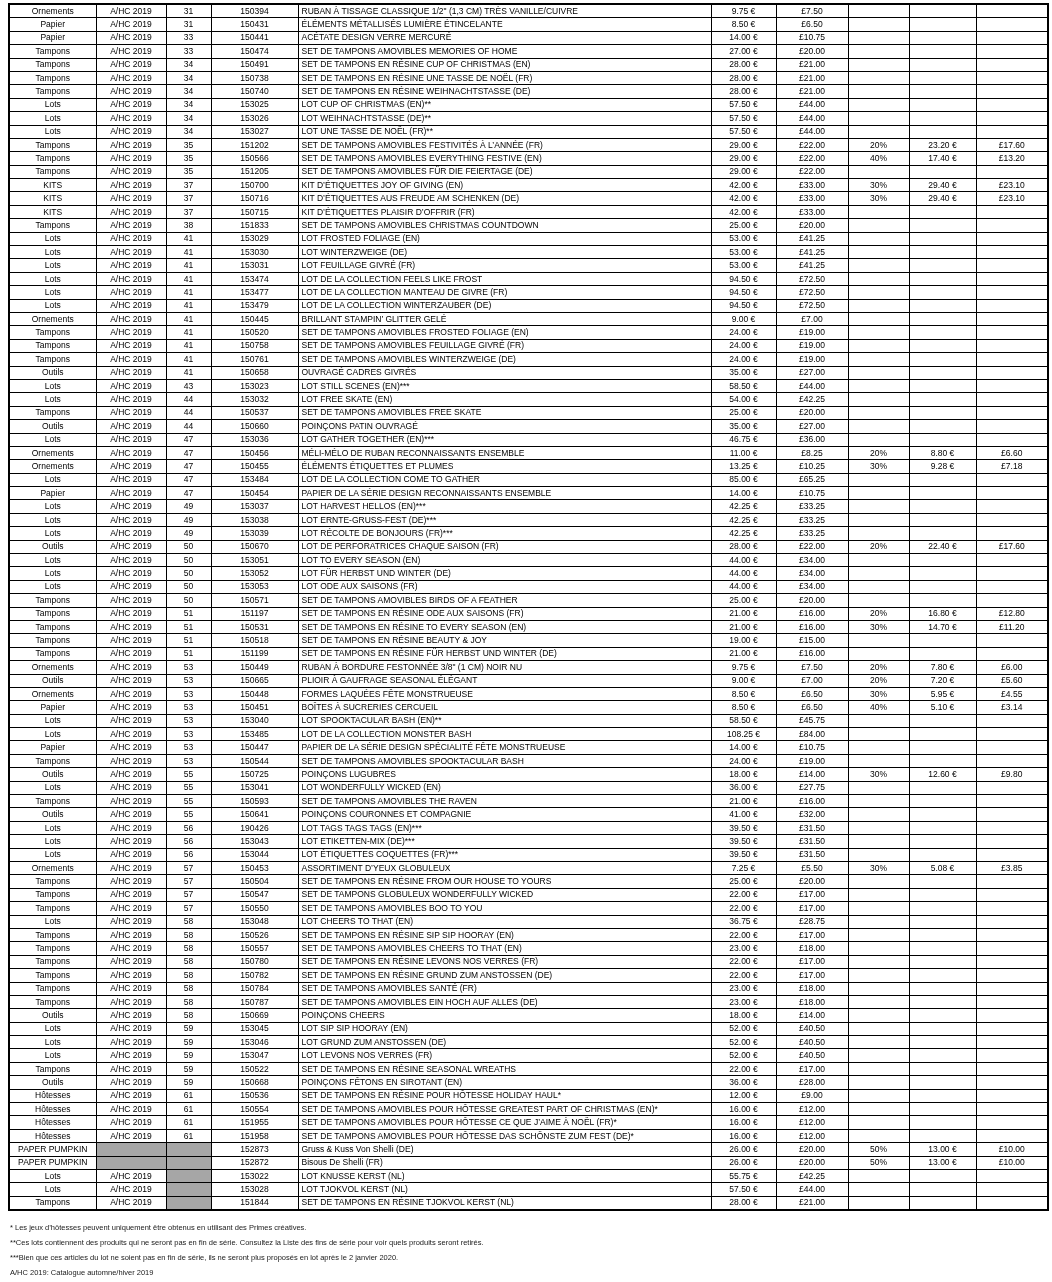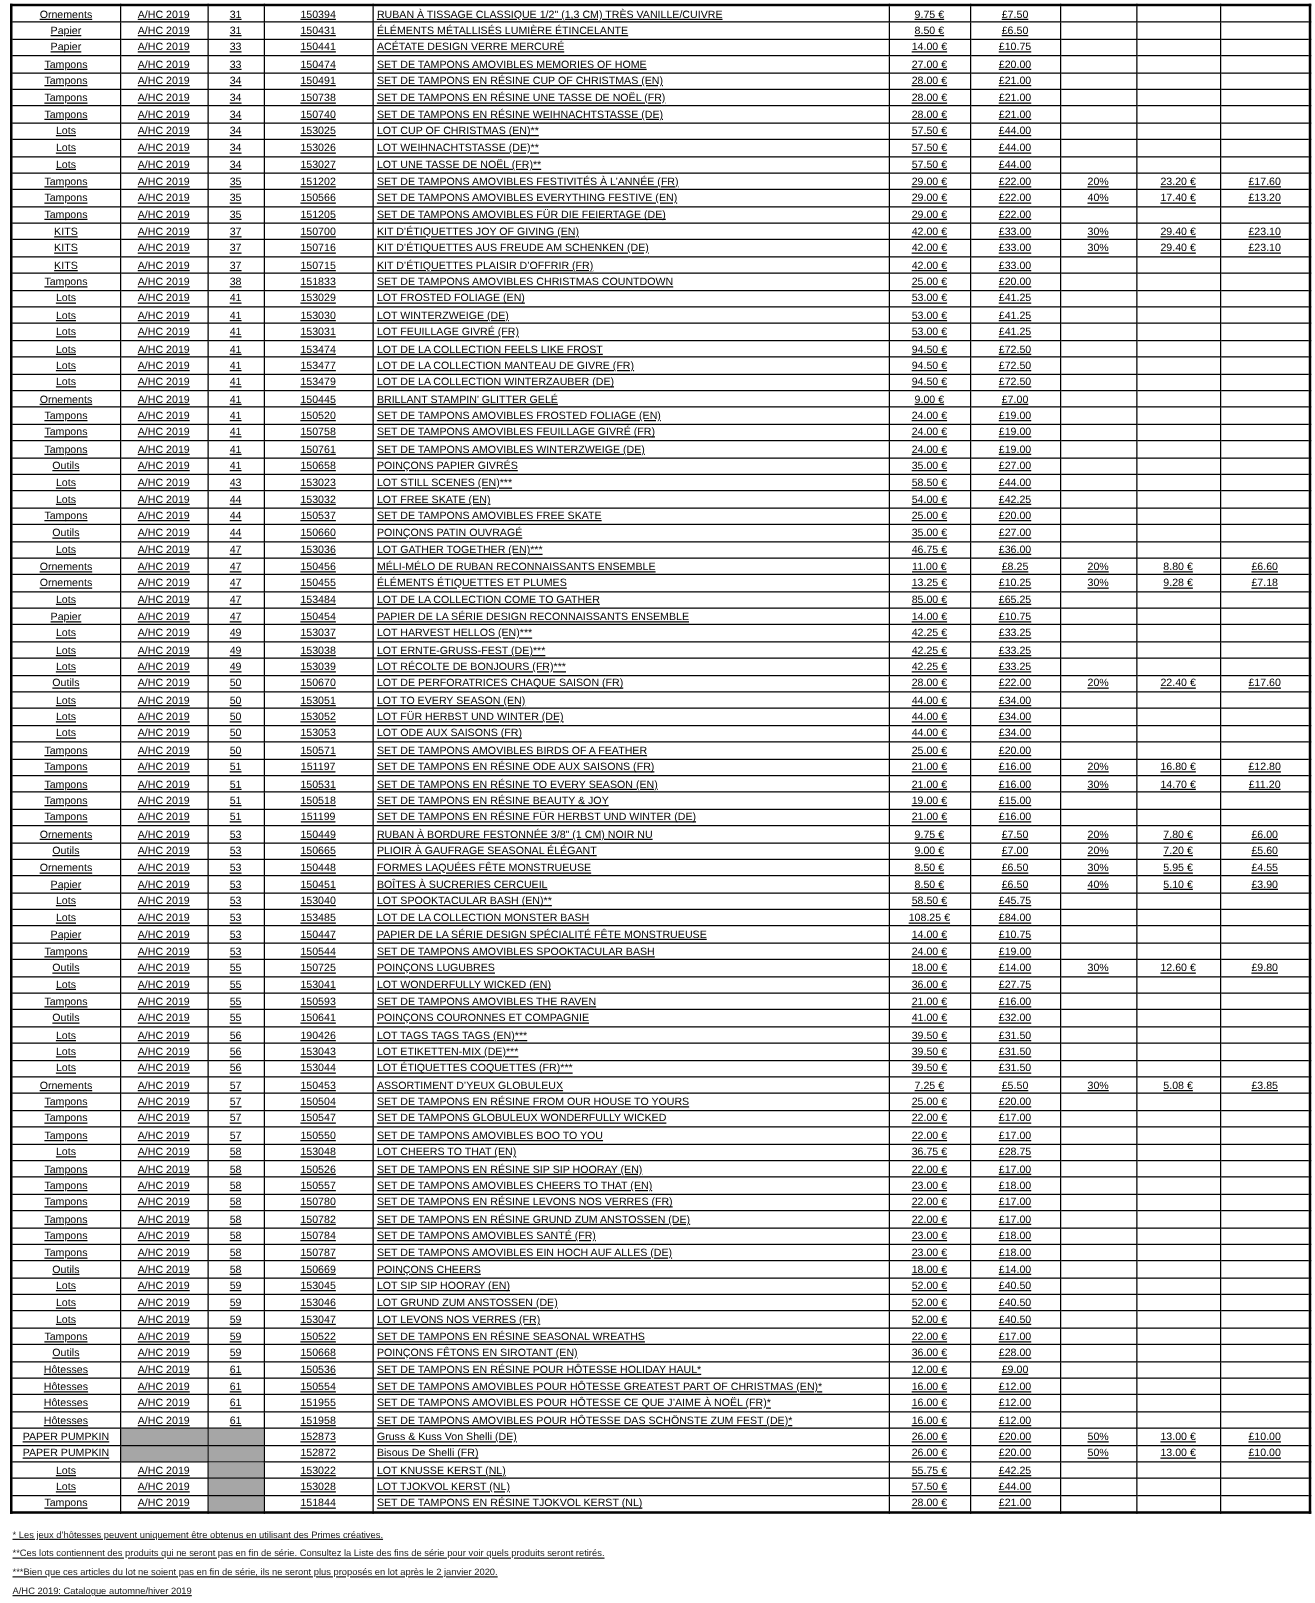--- a/index.html
+++ b/index.html
@@ -1,24 +1,24 @@
 <!DOCTYPE html>
 <html><head>
 <meta charset="utf-8">
 <style>
   html,body{margin:0;padding:0;background:#ffffff;}
   body{width:1052px;height:1282px;position:relative;font-family:"Liberation Sans",sans-serif;color:#000;}
-  .sheet{position:absolute;left:8px;top:3px;text-decoration:underline;}
+  .sheet{position:absolute;left:8px;top:3px;}
   table{border-collapse:collapse;table-layout:fixed;width:1039px;border:2px solid #000;}
   td{border:1px solid #000;height:12.4px;padding:0 2px;font-size:8.5px;line-height:9px;
      text-align:center;vertical-align:middle;white-space:nowrap;overflow:hidden;}
   td.desc{text-align:left;padding-left:3px;}
   td.gray{background:#a6a6a6;}
   .footnotes{position:absolute;left:10px;top:1224px;}
-  .footnotes p{margin:0 0 6.5px 0;font-size:7.5px;line-height:8.5px;color:#1a1a1a;white-space:nowrap;text-decoration:underline;}
+  .footnotes p{margin:0 0 6.5px 0;font-size:7.5px;line-height:8.5px;color:#1a1a1a;white-space:nowrap;}
 </style>
 </head>
 <body>
 
 <div class="sheet">
   <table>
     <colgroup>
       <col style="width:87px">
         <col style="width:70px">
         <col style="width:45px">
@@ -353,21 +353,21 @@
           <td>£19.00</td>
           <td></td>
           <td></td>
           <td></td>
         </tr>
         <tr>
           <td>Outils</td>
           <td>A/HC 2019</td>
           <td>41</td>
           <td>150658</td>
-          <td class="desc">POINÇONS PAPIER GIVRÉS</td>
+          <td class="desc">OUVRAGÉ CADRES GIVRÉS</td>
           <td>35.00 €</td>
           <td>£27.00</td>
           <td></td>
           <td></td>
           <td></td>
         </tr>
         <tr>
           <td>Lots</td>
           <td>A/HC 2019</td>
           <td>43</td>
@@ -658,21 +658,21 @@
         <tr>
           <td>Papier</td>
           <td>A/HC 2019</td>
           <td>53</td>
           <td>150451</td>
           <td class="desc">BOÎTES À SUCRERIES CERCUEIL</td>
           <td>8.50 €</td>
           <td>£6.50</td>
           <td>40%</td>
           <td>5.10 €</td>
-          <td>£3.90</td>
+          <td>£3.14</td>
         </tr>
         <tr>
           <td>Lots</td>
           <td>A/HC 2019</td>
           <td>53</td>
           <td>153040</td>
           <td class="desc">LOT SPOOKTACULAR BASH (EN)**</td>
           <td>58.50 €</td>
           <td>£45.75</td>
           <td></td>

